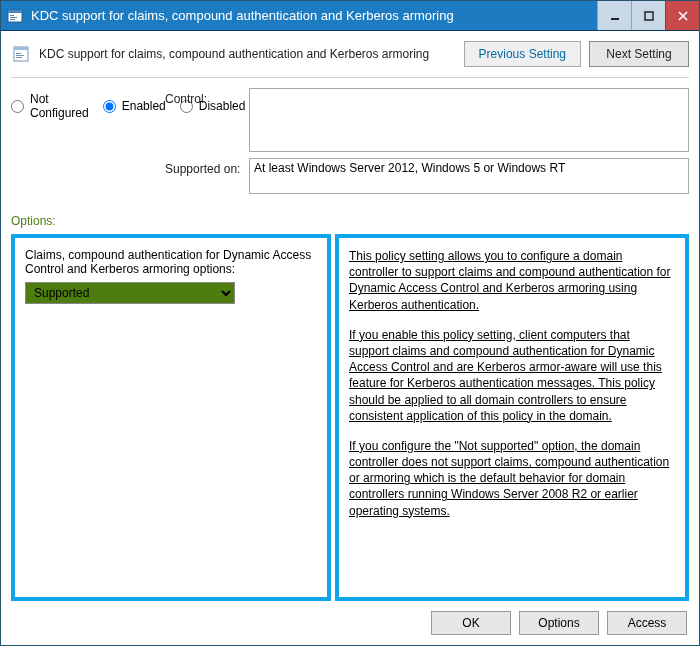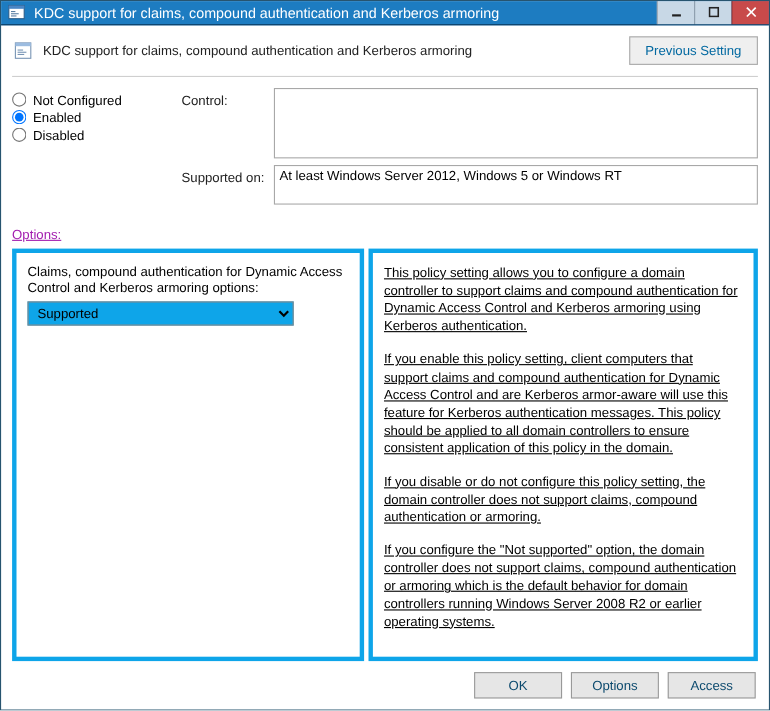--- a/index.html
+++ b/index.html
@@ -32,49 +32,49 @@
     margin-left: 8px; min-width:100px;
   }
   .nav-btn.enabled { color:#222; border-color:#888; background:#e6e6e6;}
   .divider { height:1px; background:#cfcfcf; margin: 0 0 10px 0;}
   .config-grid {
     display:grid;
     grid-template-columns: 150px 80px 1fr;
     gap: 6px 4px;
     align-items:start;
   }
-  .radio-col { display:flex; flex-direction:column; gap:2px; padding-top:4px;}
+  .radio-col { display:flex; flex-direction:row; gap:14px; padding-top:4px;}
   .radio-item { display:flex; align-items:center; gap:6px; }
   .radio-item input { margin:0; }
   .lbl { color:#222; padding-top:4px;}
   .comment-box {
     border:1px solid #a8a8a8; height:64px; width:100%; resize:none; padding:2px 4px;
     font-family:"Segoe UI", sans-serif; font-size:12px; overflow-y:scroll;
   }
   .supported-box {
     border:1px solid #a8a8a8; height:36px; width:100%; padding:2px 4px; overflow-y:scroll;
     background:#fff; line-height:14px;
   }
   .mid-row { display:flex; margin-top:20px; gap:24px;}
-  .mid-row .col-label { flex:1; color:#a21caf;text-decoration:underline;}
+  .mid-row .col-label { flex:1; color:#4d7c0f;}
   .panels { display:flex; gap:4px; flex:1; min-height:0; margin-top:6px;}
   .panel-border { border:4px solid #0ea5e9; padding:10px; overflow:auto; background:#fff;}
   .options-panel { width: 320px; }
   .help-panel { flex:1; position:relative;text-decoration:underline;}
   .help-inner {
     height:100%; overflow-y:scroll; line-height:1.35; padding-right:4px;
   }
   .help-inner p { margin:0 0 14px 0;}
   .options-label { margin-bottom: 6px;}
   select.opt-select {
-    width: 242px; height:22px; border:1px solid #888; background:#0ea5e9; font-size:12px; padding-left:4px;
+    width: 210px; height:22px; border:1px solid #888; background:#4d7c0f; font-size:12px; padding-left:4px;
   }
   .footer-btns { display:flex; justify-content:flex-end; gap:8px; padding:10px 2px 0 0;}
   .dlg-btn {
-    width:80px; height:24px; border:1px solid #999; background:#e6e6e6; color:#0c4a6e;
+    width:80px; height:24px; border:1px solid #999; background:#e6e6e6; color:#000000;
   }
   
   .help-inner::-webkit-scrollbar, .comment-box::-webkit-scrollbar, .supported-box::-webkit-scrollbar { width:16px;}
   .help-inner::-webkit-scrollbar-thumb, .comment-box::-webkit-scrollbar-thumb, .supported-box::-webkit-scrollbar-thumb { background:#c8c8c8; border:1px solid #a8a8a8;}
   .help-inner::-webkit-scrollbar-track, .comment-box::-webkit-scrollbar-track, .supported-box::-webkit-scrollbar-track { background:#efefef;}
   .help-inner::-webkit-scrollbar-button, .comment-box::-webkit-scrollbar-button, .supported-box::-webkit-scrollbar-button { background:#e0e0e0; border:1px solid #a8a8a8; height:16px;}
 </style>
 </head>
 <body>
 
@@ -118,20 +118,21 @@
         <svg width="20" height="20" viewBox="0 0 20 20">
           <rect x="2" y="3" width="14" height="14" fill="#fff" stroke="#7895b5"></rect>
           <rect x="2" y="3" width="14" height="3" fill="#9cbce0"></rect>
           <rect x="4" y="9" width="5" height="1" fill="#7895b5"></rect>
           <rect x="4" y="11" width="8" height="1" fill="#7895b5"></rect>
           <rect x="4" y="13" width="6" height="1" fill="#7895b5"></rect>
         </svg>
       </div>
       <div class="policy-name">KDC support for claims, compound authentication and Kerberos armoring</div>
       <button class="nav-btn" disabled="">Previous Setting</button>
+      <button class="nav-btn enabled">Next Setting</button>
     </div>
 
     <div class="divider"></div>
 
     <div class="config-grid">
       <div class="radio-col" style="grid-row: span 2;">
         <label class="radio-item">
           <input type="radio" name="state" style="">
           <span>Not Configured</span>
         </label>
@@ -162,21 +163,20 @@
       <div class="panel-border options-panel">
         <div class="options-label">Claims, compound authentication for Dynamic Access Control and Kerberos armoring options:</div>
         <select class="opt-select">
           <option>Supported</option>
         </select>
       </div>
       <div class="panel-border help-panel">
         <div class="help-inner">
           <p>This policy setting allows you to configure a domain controller to support claims and compound authentication for Dynamic Access Control and Kerberos armoring using Kerberos authentication.</p>
           <p>If you enable this policy setting, client computers that support claims and compound authentication for Dynamic Access Control and are Kerberos armor-aware will use this feature for Kerberos authentication messages. This policy should be applied to all domain controllers to ensure consistent application of this policy in the domain.</p>
-          <p>If you disable or do not configure this policy setting, the domain controller does not support claims, compound authentication or armoring.</p>
           <p>If you configure the "Not supported" option, the domain controller does not support claims, compound authentication or armoring which is the default behavior for domain controllers running Windows Server 2008 R2 or earlier operating systems.</p>
         </div>
       </div>
     </div>
 
     <div class="footer-btns">
       <button class="dlg-btn">OK</button>
       <button class="dlg-btn">Options</button>
       <button class="dlg-btn">Access</button>
     </div>

